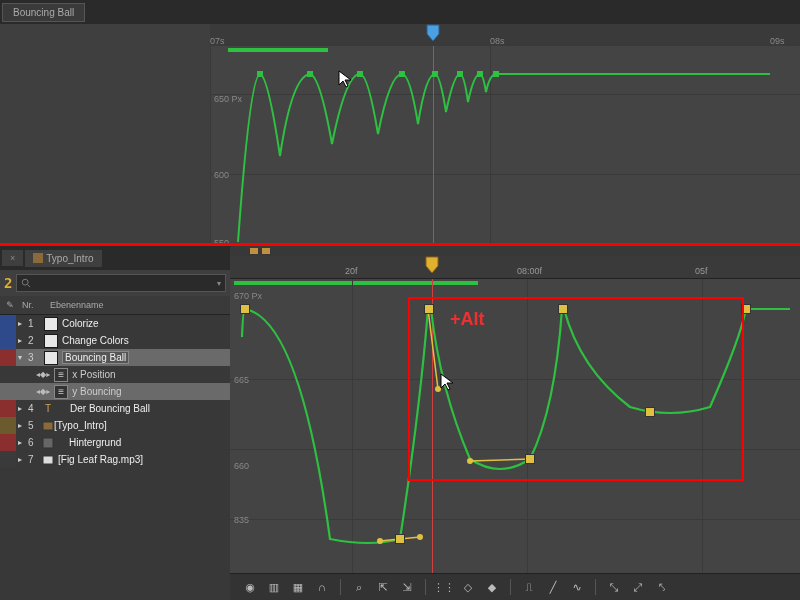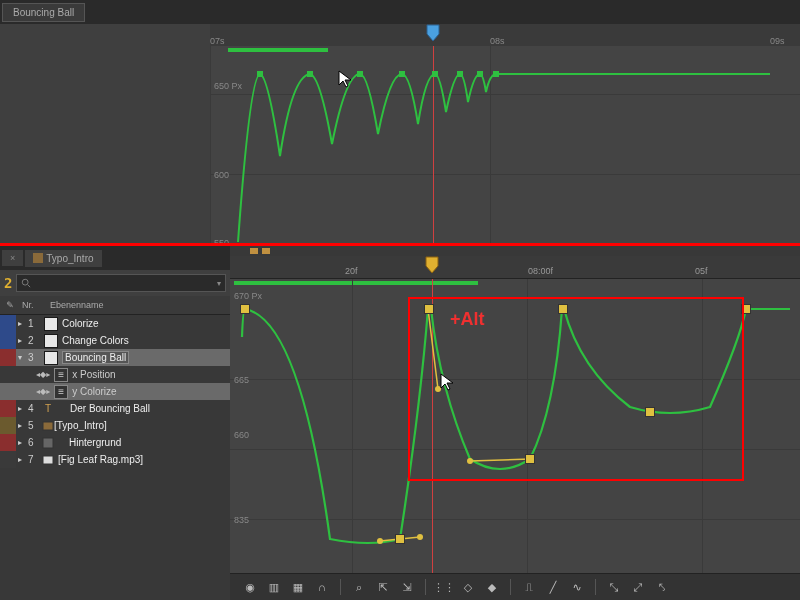--- a/index.html
+++ b/index.html
@@ -77,21 +77,21 @@
     <svg class="marker" viewBox="0 0 14 18">
         <path d="M1 1 H13 V10 L7 17 L1 10 Z" fill="#4aa0e0" stroke="#2a6090"></path>
       </svg>
   </div>
   <div class="top-graph">
     <div class="workarea" style="left:18px;width:100px"></div>
     <div class="gridline-h" style="top:48px"></div>
     <div class="gridline-h" style="top:128px"></div>
     <div class="gridline-v" style="left:0px"></div>
     <div class="gridline-v" style="left:280px"></div>
-    <span class="axis-label" style="top:35px">650 Px</span>
+    <span class="axis-label" style="top:48px">650 Px</span>
     <span class="axis-label" style="top:124px">600</span>
     <span class="axis-label" style="top:192px">550</span>
     <div class="playhead" style="left:223px"></div>
     <svg width="590" height="200" style="position:absolute;left:0;top:0">
       <path d="M 28 196 Q 40 30 50 28 Q 58 30 70 110 Q 82 30 100 28 Q 110 30 122 98 Q 136 28 150 28 Q 158 28 168 88 Q 180 28 192 28 Q 200 28 208 78 Q 216 28 225 28 Q 230 28 236 66 Q 244 28 250 28 Q 254 28 258 56 Q 264 28 270 28 Q 273 28 276 46 Q 280 28 286 28 L 560 28" stroke="#2ec040" stroke-width="2" fill="none" stroke-dasharray="0"></path>
       <path d="M 286 28 L 560 28" stroke="#2ec040" stroke-width="2" stroke-dasharray="3 3" fill="none"></path>
       <rect x="47" y="25" width="6" height="6" fill="#2ec040"></rect>
       <rect x="97" y="25" width="6" height="6" fill="#2ec040"></rect>
       <rect x="147" y="25" width="6" height="6" fill="#2ec040"></rect>
       <rect x="189" y="25" width="6" height="6" fill="#2ec040"></rect>
@@ -164,21 +164,21 @@
       <span class="name name-box">Bouncing Ball</span>
     </div>
     <div class="prop-row">
       <span class="kf-nav">◂◆▸</span>
       <span class="expr">≡</span>
       <span>x Position</span>
     </div>
     <div class="prop-row sel">
       <span class="kf-nav">◂◆▸</span>
       <span class="expr">≡</span>
-      <span>y Colorize</span>
+      <span>y Bouncing</span>
     </div>
     <div class="layer-row">
       <div class="color-block" style="background:#8a2e2e"></div>
       <div class="nr">
           <span class="twirl">▸</span>
           <span>4</span>
         </div>
       <span class="layer-icon" style="color:#d0a050">T</span>
       <span class="name" style="margin-left:16px">Der Bouncing Ball</span>
     </div>
@@ -224,37 +224,37 @@
 
   </div>
 
   <div class="right-panel">
     <div class="mini-ruler">
       <div class="seg" style="left:20px;width:8px"></div>
       <div class="seg" style="left:32px;width:8px"></div>
     </div>
     <div class="time-ruler2">
       <span class="tick" style="left:115px">20f</span>
-      <span class="tick" style="left:298px">08:00f</span>
+      <span class="tick" style="left:287px">08:00f</span>
       <span class="tick" style="left:465px">05f</span>
       <svg class="marker" viewBox="0 0 14 18">
           <path d="M1 1 H13 V10 L7 17 L1 10 Z" fill="#e0b030" stroke="#8a6010"></path>
         </svg>
     </div>
     <div class="graph-area2">
       <div class="workarea" style="left:4px;width:244px"></div>
       <div class="gridline-v" style="left:122px"></div>
       <div class="gridline-v" style="left:297px"></div>
       <div class="gridline-v" style="left:472px"></div>
       <div class="gridline-h" style="top:100px"></div>
       <div class="gridline-h" style="top:170px"></div>
       <div class="gridline-h" style="top:240px"></div>
       <span class="axis-label" style="top:12px">670 Px</span>
       <span class="axis-label" style="top:96px">665</span>
-      <span class="axis-label" style="top:151px">660</span>
+      <span class="axis-label" style="top:182px">660</span>
       <span class="axis-label" style="top:236px">835</span>
       <div class="playhead" style="left:202px"></div>
 
       <svg width="570" height="300" style="position:absolute;left:0;top:0">
         <path d="M 12 58 Q 13 30 15 30 Q 70 40 100 260 Q 140 268 170 260 Q 190 130 198 30 Q 199 28 201 30 Q 210 110 240 180 Q 270 200 300 180 Q 325 130 332 30 Q 333 28 334 30 Q 350 90 400 128 Q 440 140 480 128 Q 510 60 516 30 L 560 30" stroke="#2ec040" stroke-width="2.2" fill="none"></path>
         <path d="M 516 30 L 560 30" stroke="#2ec040" stroke-width="2" stroke-dasharray="3 3" fill="none"></path>
 
         <line x1="198" y1="30" x2="208" y2="110" stroke="#e0c040" stroke-width="1.5"></line>
         <circle cx="208" cy="110" r="3" fill="#e0c040"></circle>
         <line x1="300" y1="180" x2="240" y2="182" stroke="#e0c040" stroke-width="1.5"></line>

